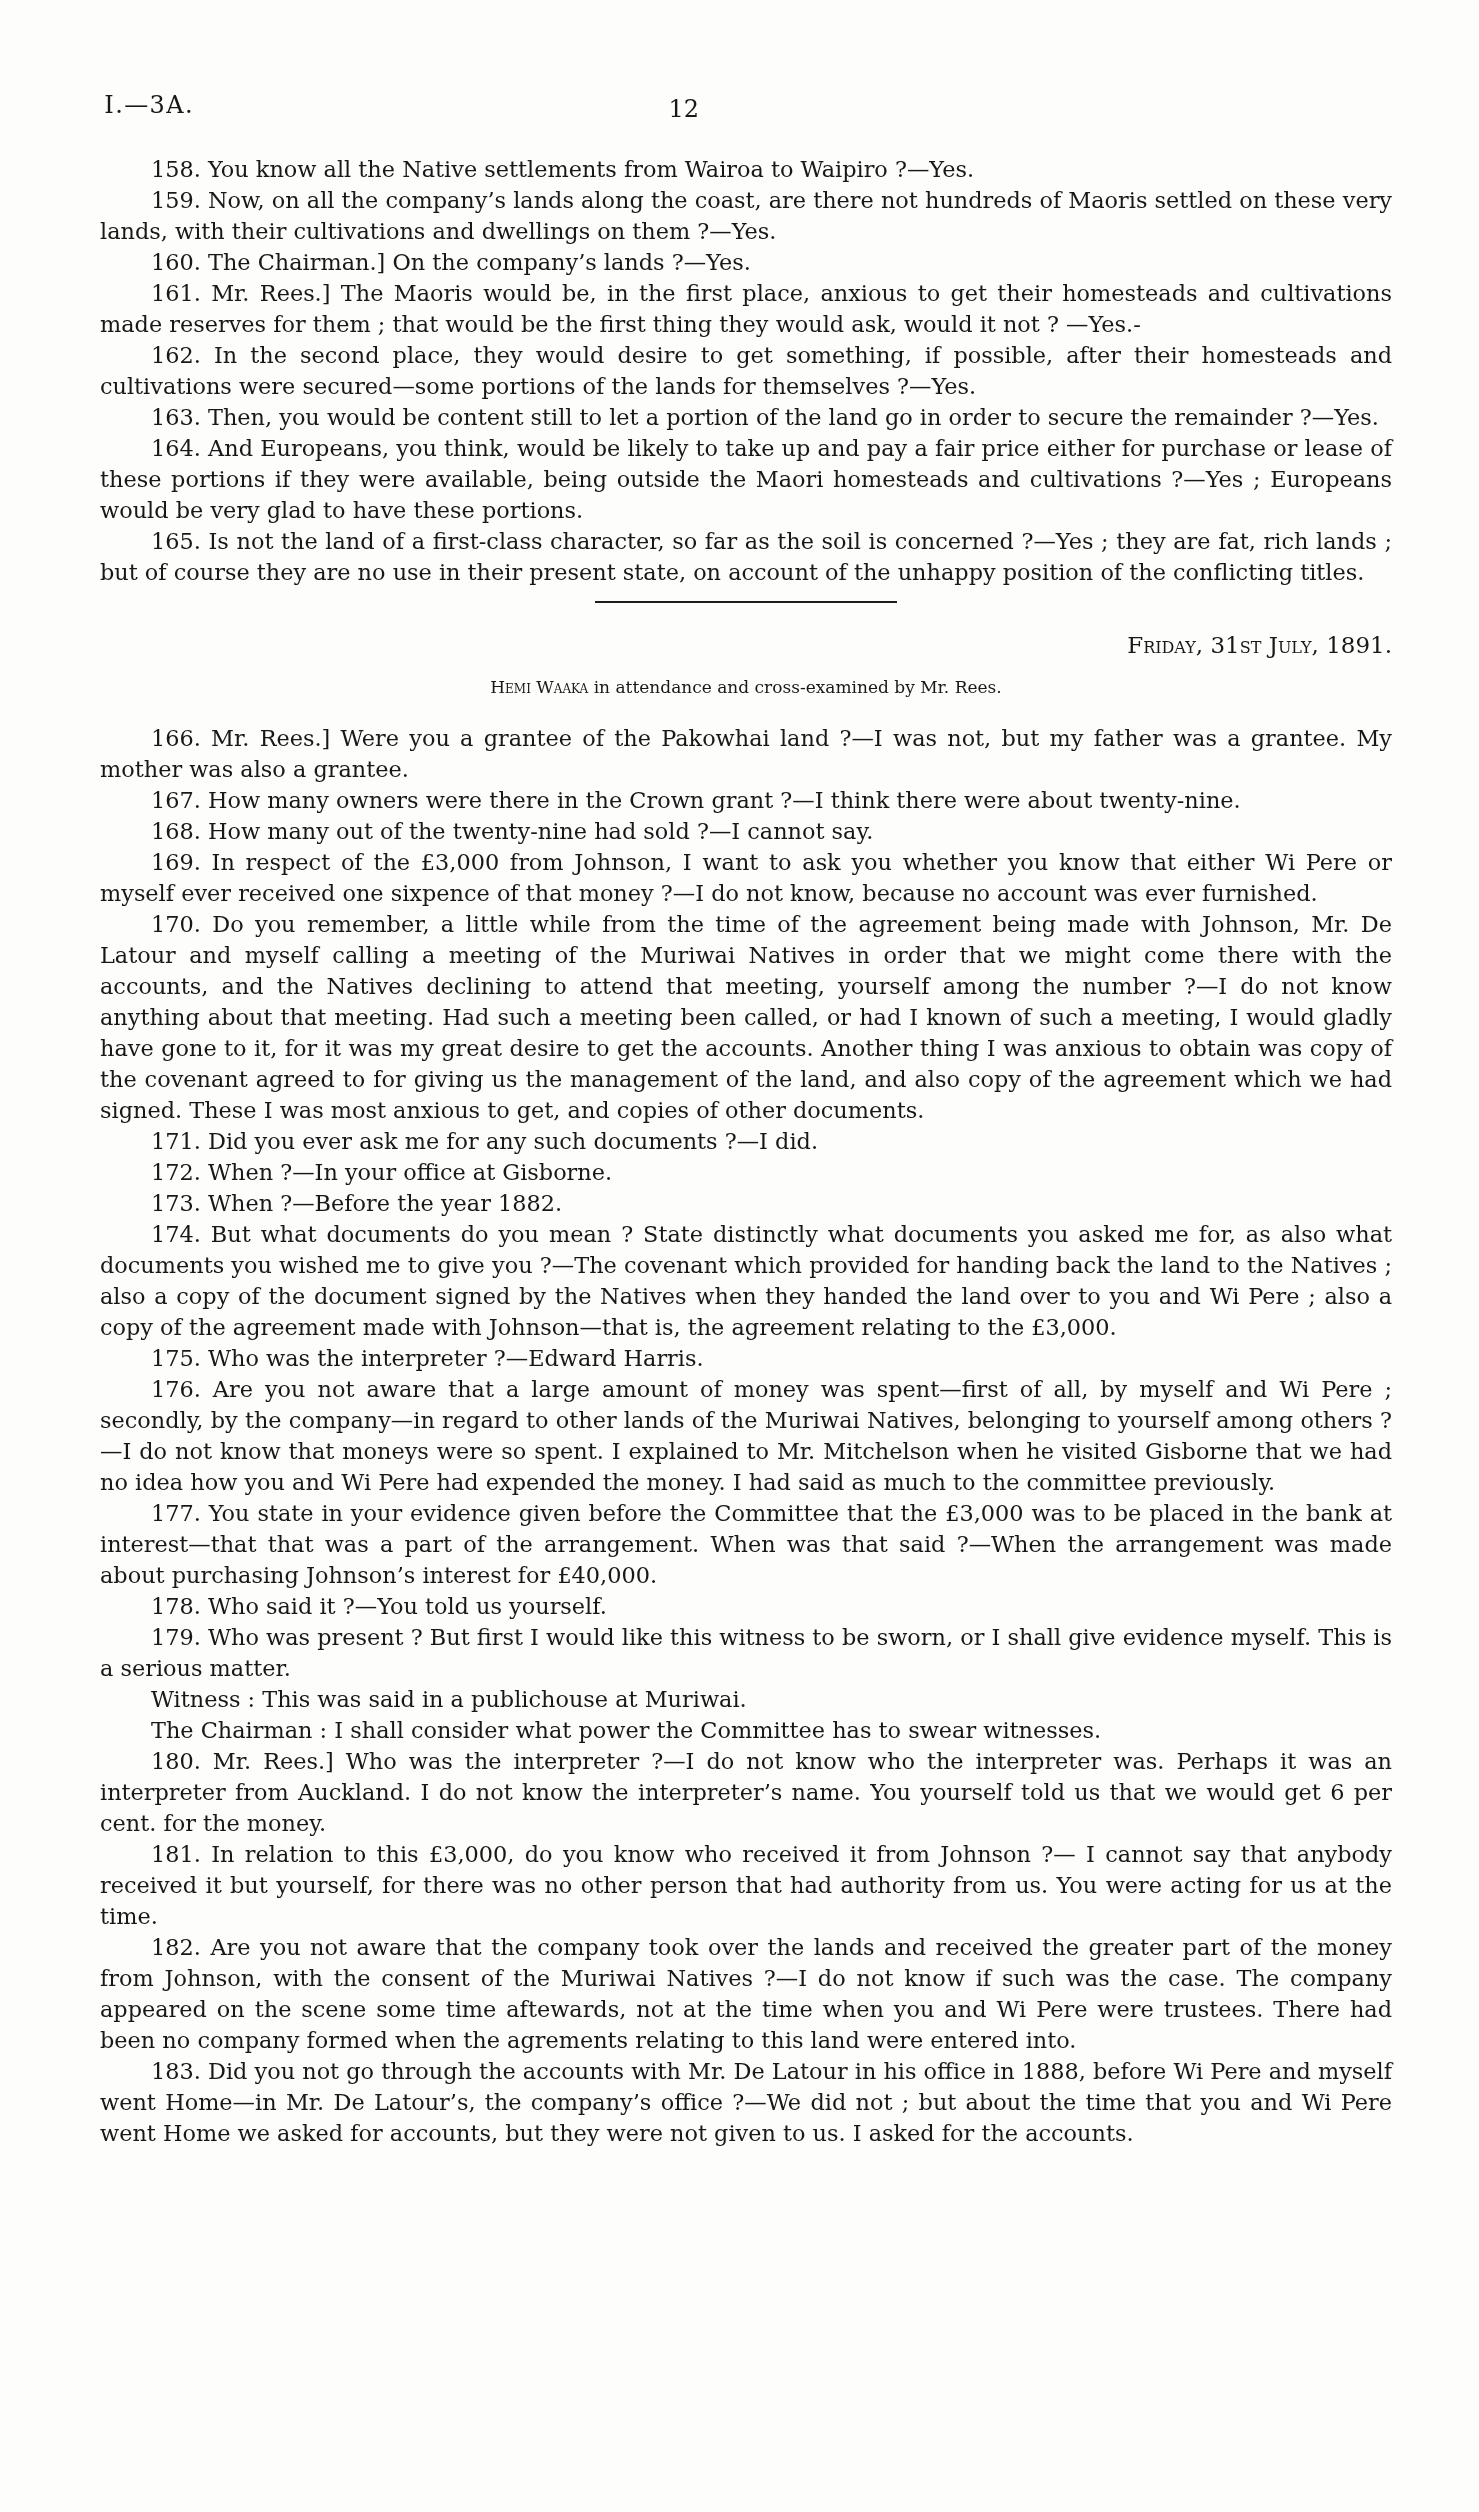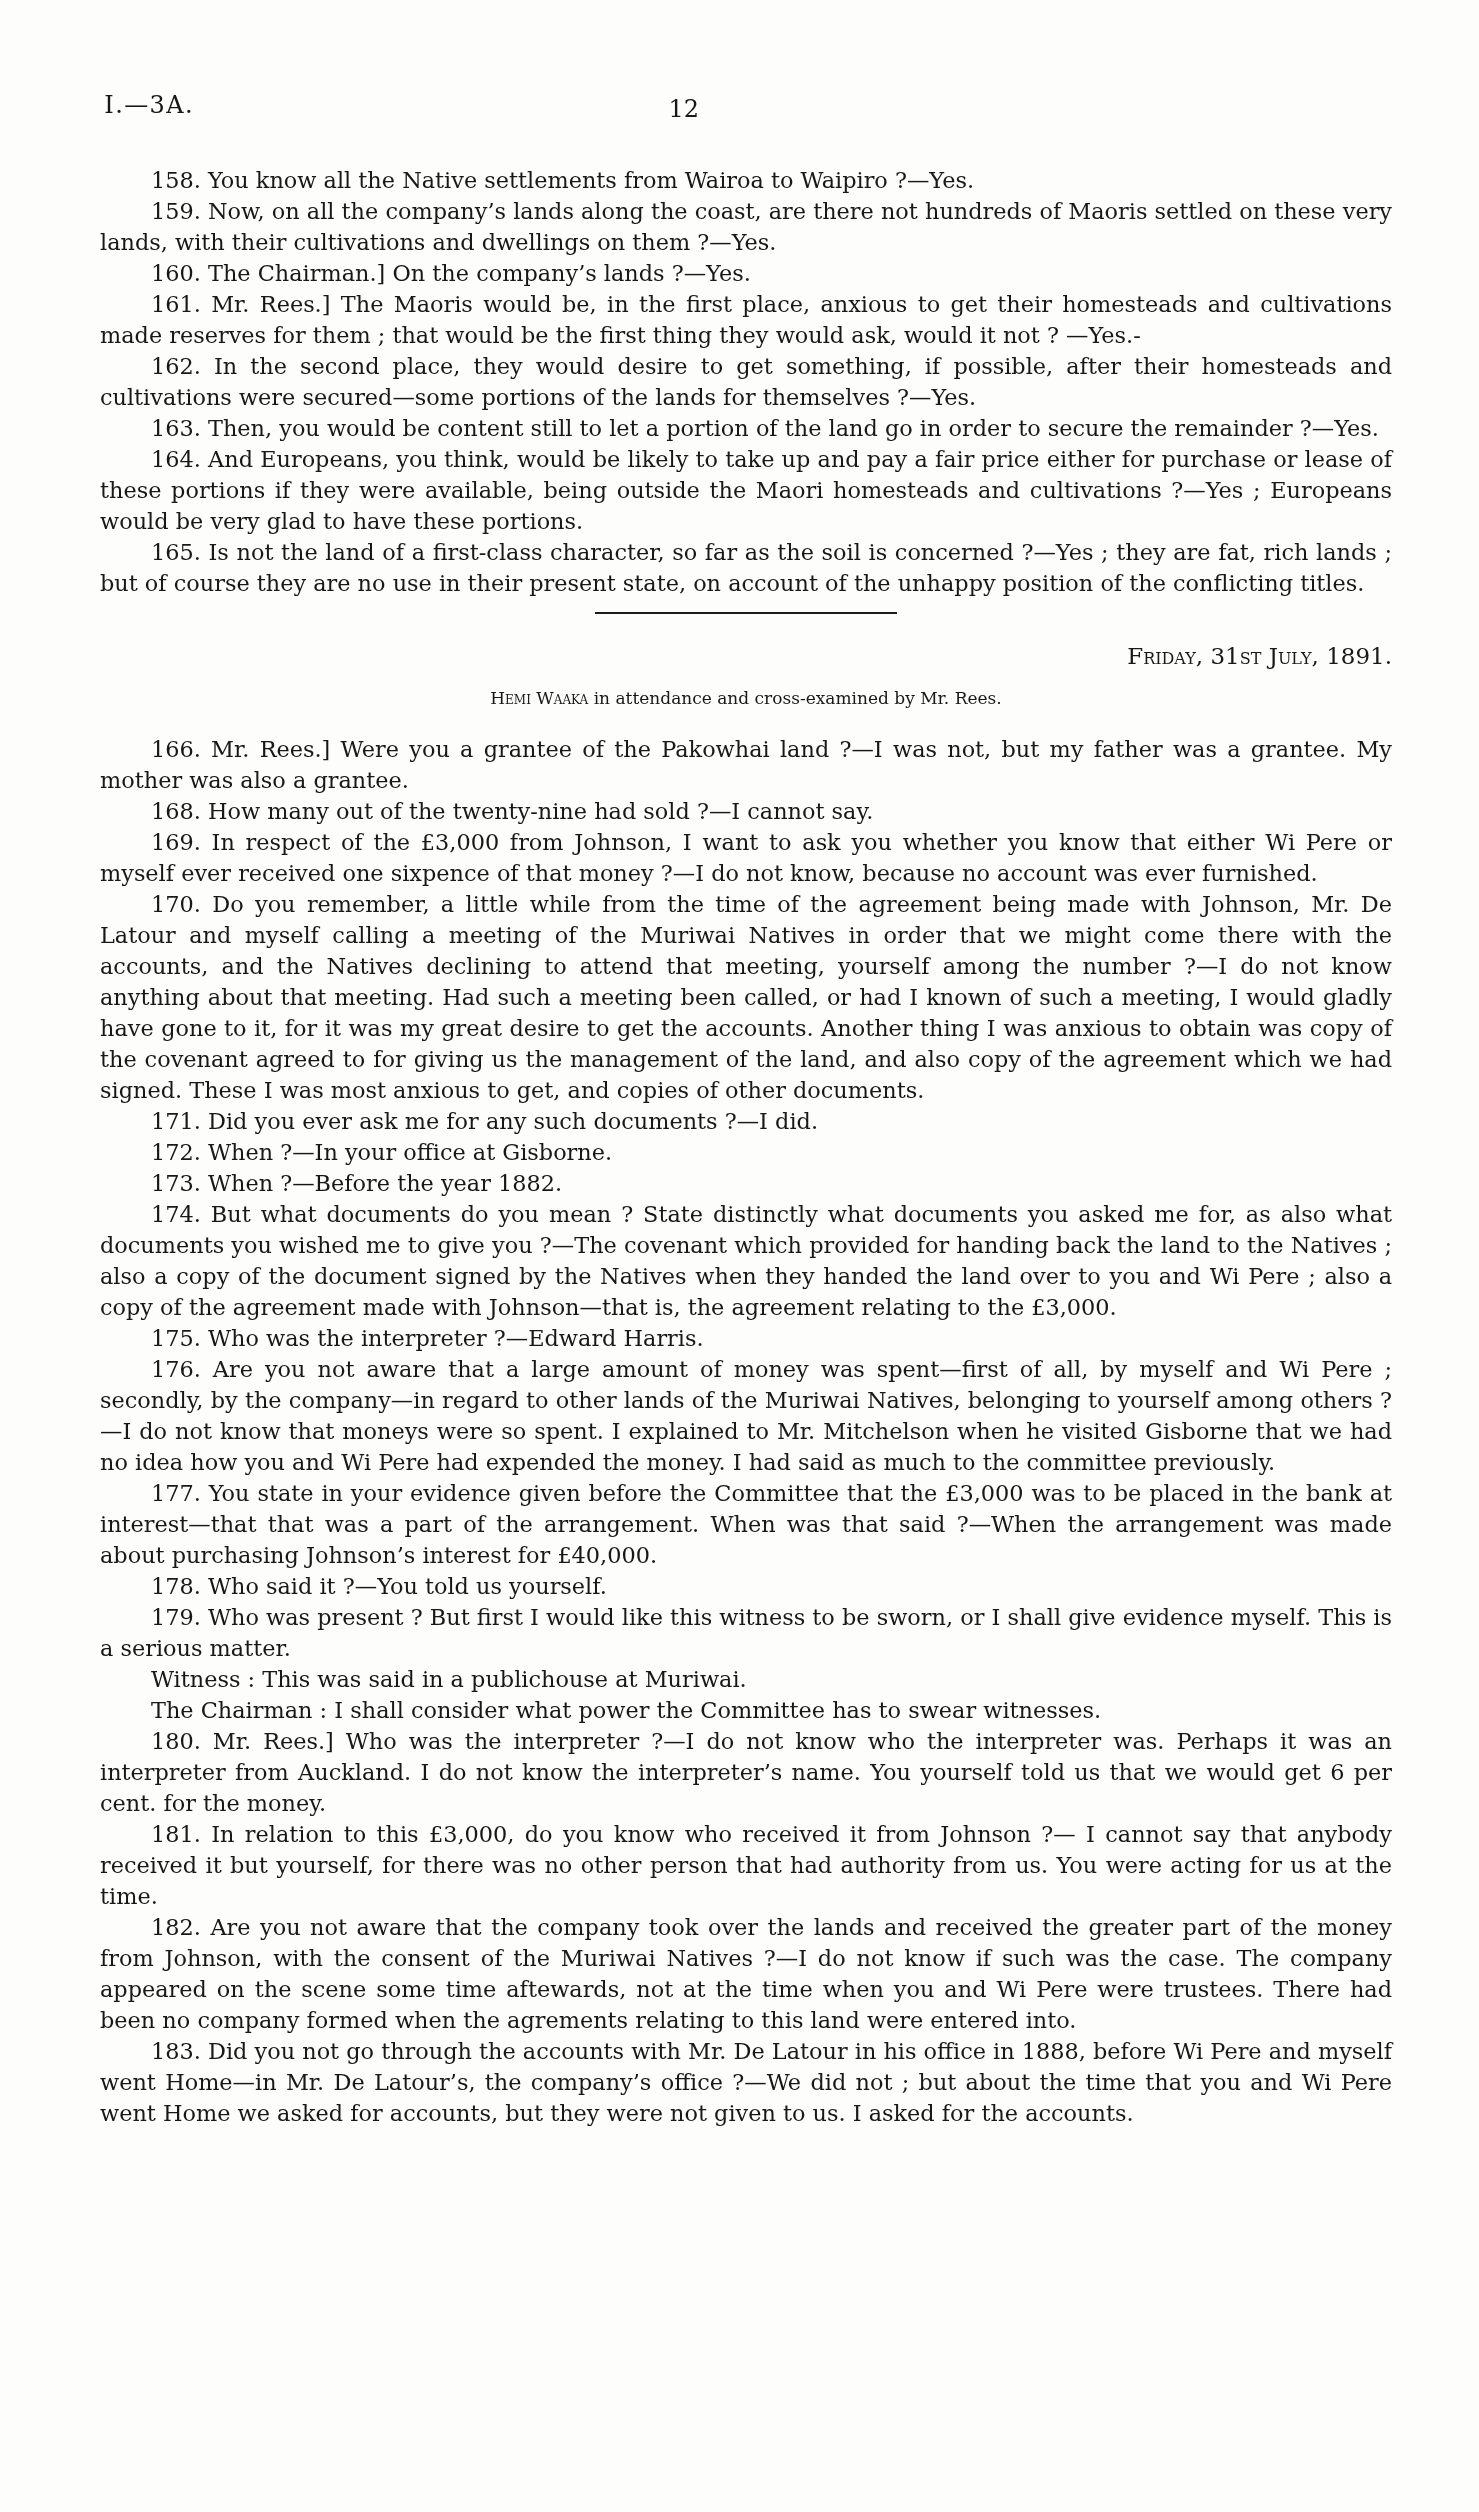--- a/index.html
+++ b/index.html
@@ -2,21 +2,21 @@
 <html style="font-size:11.4px"><head>
 <meta charset="utf-8">
 <style>
   html,body{margin:0;padding:0;background:#dedede;}
   .page{
     width:1479px;height:2512px;background:#fdfdfc;position:relative;
     font-family:"DejaVu Serif","Liberation Serif",serif;color:#181818;
     overflow:hidden;margin:0 auto;
   }
   .content{position:absolute;left:100px;right:87px;top:91px;}
-  .page-header{position:relative;height:38px;margin-bottom:36px;}
+  .page-header{position:relative;height:38px;margin-bottom:25px;}
   .doc-ref{position:absolute;left:4.3px;top:0;font-size:24px;letter-spacing:1.4px;}
   .page-num{position:absolute;left:44%;top:4px;font-size:24px;}
   p{margin:0;font-size:22.4px;line-height:31px;text-align:justify;}
   .qa,.speaker{text-indent:51px;}
   .heading{text-align:right;text-indent:0;margin:5.7px 0 11.4px;font-size:23px;}
   .subheading{text-align:center;text-indent:0;margin:0 0 20px;font-size:17px;}
   .sc{font-variant:small-caps;}
   .it{}
   .rule{width:302px;height:0;border-top:2.1px solid #1c1c1c;margin:12.8px auto 27px;}
 </style>
@@ -35,20 +35,21 @@
         <p class="qa"><span>160. </span><span class="it">The Chairman.]</span><span> On the company’s lands&nbsp;?—Yes.</span></p>
         <p class="qa"><span>161. </span><span class="it">Mr. Rees.]</span><span> The Maoris would be, in the first place, anxious to get their homesteads and cultivations made reserves for them&nbsp;; that would be the first thing they would ask, would it not&nbsp;? —Yes.-</span></p>
         <p class="qa"><span>162. In the second place, they would desire to get something, if possible, after their homesteads and cultivations were secured—some portions of the lands for themselves&nbsp;?—Yes.</span></p>
         <p class="qa"><span>163. Then, you would be content still to let a portion of the land go in order to secure the remainder&nbsp;?—Yes.</span></p>
         <p class="qa"><span>164. And Europeans, you think, would be likely to take up and pay a fair price either for purchase or lease of these portions if they were available, being outside the Maori homesteads and cultivations&nbsp;?—Yes&nbsp;; Europeans would be very glad to have these portions.</span></p>
         <p class="qa"><span>165. Is not the land of a first-class character, so far as the soil is concerned&nbsp;?—Yes&nbsp;; they are fat, rich lands&nbsp;; but of course they are no use in their present state, on account of the unhappy position of the conflicting titles.</span></p>
         <div class="rule"></div>
         <p class="heading"><span class="sc">Friday, 31st July, 1891.</span></p>
         <p class="subheading"><span class="sc">Hemi Waaka</span><span> in attendance and cross-examined by Mr. Rees.</span></p>
         <p class="qa"><span>166. </span><span class="it">Mr. Rees.]</span><span> Were you a grantee of the Pakowhai land&nbsp;?—I was not, but my father was a grantee.  My mother was also a grantee.</span></p>
+        <p class="qa"><span>167. How many owners were there in the Crown grant&nbsp;?—I think there were about twenty-nine.</span></p>
         <p class="qa"><span>168. How many out of the twenty-nine had sold&nbsp;?—I cannot say.</span></p>
         <p class="qa"><span>169. In respect of the £3,000 from Johnson, I want to ask you whether you know that either Wi Pere or myself ever received one sixpence of that money&nbsp;?—I do not know, because no account was ever furnished.</span></p>
         <p class="qa"><span>170. Do you remember, a little while from the time of the agreement being made with Johnson, Mr. De Latour and myself calling a meeting of the Muriwai Natives in order that we might come there with the accounts, and the Natives declining to attend that meeting, yourself among the number&nbsp;?—I do not know anything about that meeting.  Had such a meeting been called, or had I known of such a meeting, I would gladly have gone to it, for it was my great desire to get the accounts.  Another thing I was anxious to obtain was copy of the covenant agreed to for giving us the management of the land, and also copy of the agreement which we had signed.  These I was most anxious to get, and copies of other documents.</span></p>
         <p class="qa"><span>171. Did you ever ask me for any such documents&nbsp;?—I did.</span></p>
         <p class="qa"><span>172. When&nbsp;?—In your office at Gisborne.</span></p>
         <p class="qa"><span>173. When&nbsp;?—Before the year 1882.</span></p>
         <p class="qa"><span>174. But what documents do you mean&nbsp;?  State distinctly what documents you asked me for, as also what documents you wished me to give you&nbsp;?—The covenant which provided for handing back the land to the Natives&nbsp;; also a copy of the document signed by the Natives when they handed the land over to you and Wi Pere&nbsp;; also a copy of the agreement made with Johnson—that is, the agreement relating to the £3,000.</span></p>
         <p class="qa"><span>175. Who was the interpreter&nbsp;?—Edward Harris.</span></p>
         <p class="qa"><span>176. Are you not aware that a large amount of money was spent—first of all, by myself and Wi Pere&nbsp;; secondly, by the company—in regard to other lands of the Muriwai Natives, belonging to yourself among others&nbsp;?—I do not know that moneys were so spent.  I explained to Mr. Mitchelson when he visited Gisborne that we had no idea how you and Wi Pere had expended the money.  I had said as much to the committee previously.</span></p>
         <p class="qa"><span>177. You state in your evidence given before the Committee that the £3,000 was to be placed in the bank at interest—that that was a part of the arrangement.  When was that said&nbsp;?—When the arrangement was made about purchasing Johnson’s interest for £40,000.</span></p>

